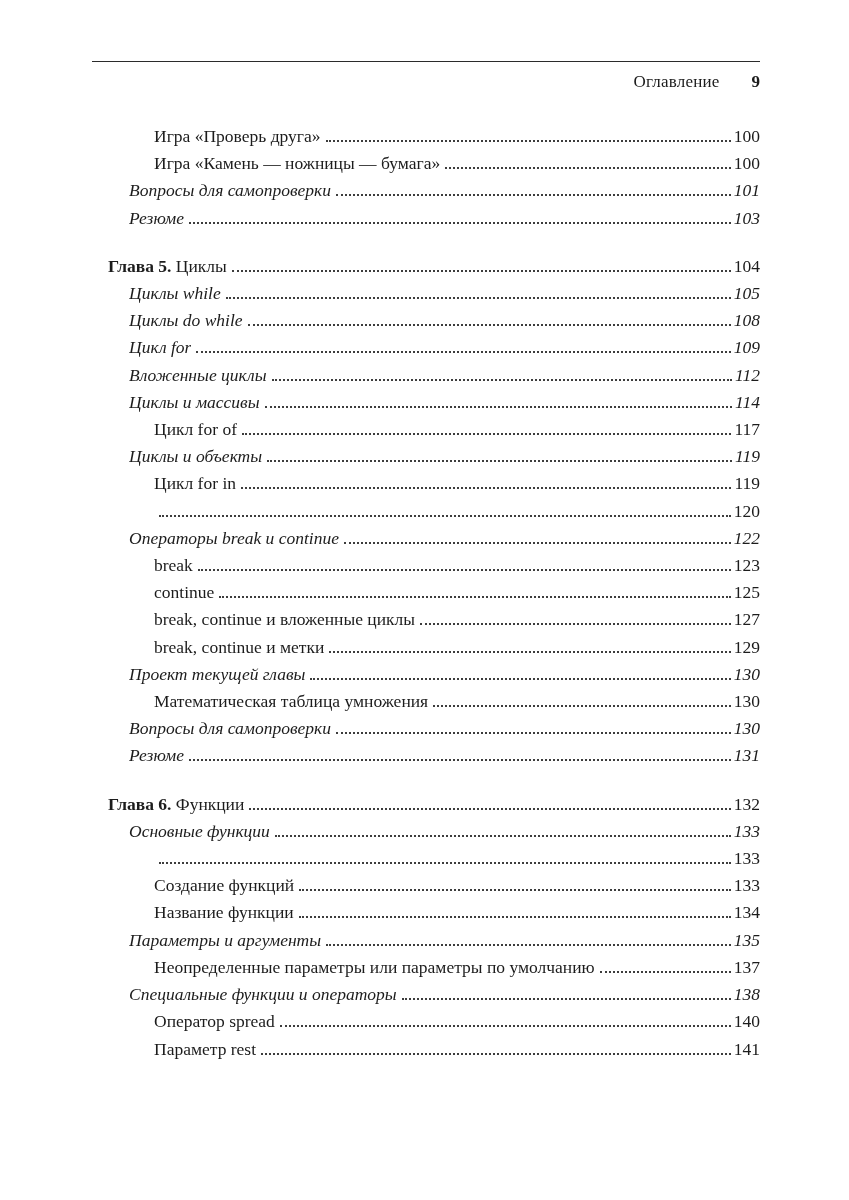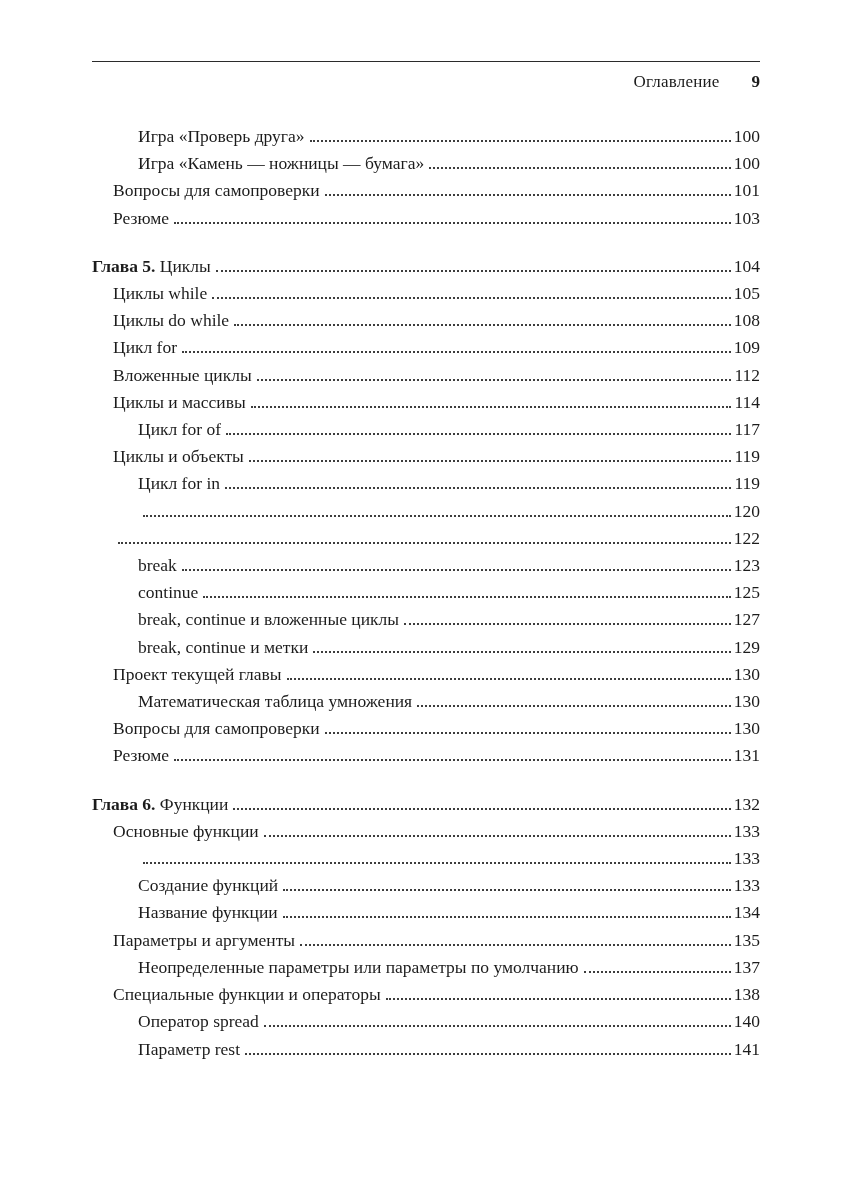--- a/index.html
+++ b/index.html
@@ -38,30 +38,31 @@
   }
   .header-title {
     font-weight: normal;
     letter-spacing: 0.2px;
   }
   .header-page {
     font-weight: bold;
   }
   .toc {
     margin-top: 31px;
+    margin-left: 16px;
   }
   .toc-entry {
     display: flex;
     align-items: baseline;
     font-size: 17.5px;
     line-height: 27.2px;
     white-space: nowrap;
   }
   .toc-entry.level-0 { padding-left: 0; }
-  .toc-entry.level-1 { padding-left: 21px; }
+  .toc-entry.level-1 { padding-left: 21px; font-style: italic; }
   .toc-entry.level-2 { padding-left: 46px; }
   .toc-entry.gap-before { margin-top: 21px; }
   .toc-label {
     flex: 0 1 auto;
     overflow: hidden;
   }
   .toc-label b {
     font-weight: bold;
   }
   .toc-leader {
@@ -149,20 +150,21 @@
         <div class="toc-entry level-2">
           <span class="toc-label">Цикл for in</span>
           <span class="toc-leader"></span>
           <span class="toc-page">119</span>
         </div>
         <div class="toc-entry level-2">
           <span class="toc-leader"></span>
           <span class="toc-page">120</span>
         </div>
         <div class="toc-entry level-1">
+          <span class="toc-label">Операторы break и continue</span>
           <span class="toc-leader"></span>
           <span class="toc-page">122</span>
         </div>
         <div class="toc-entry level-2">
           <span class="toc-label">break</span>
           <span class="toc-leader"></span>
           <span class="toc-page">123</span>
         </div>
         <div class="toc-entry level-2">
           <span class="toc-label">continue</span>

